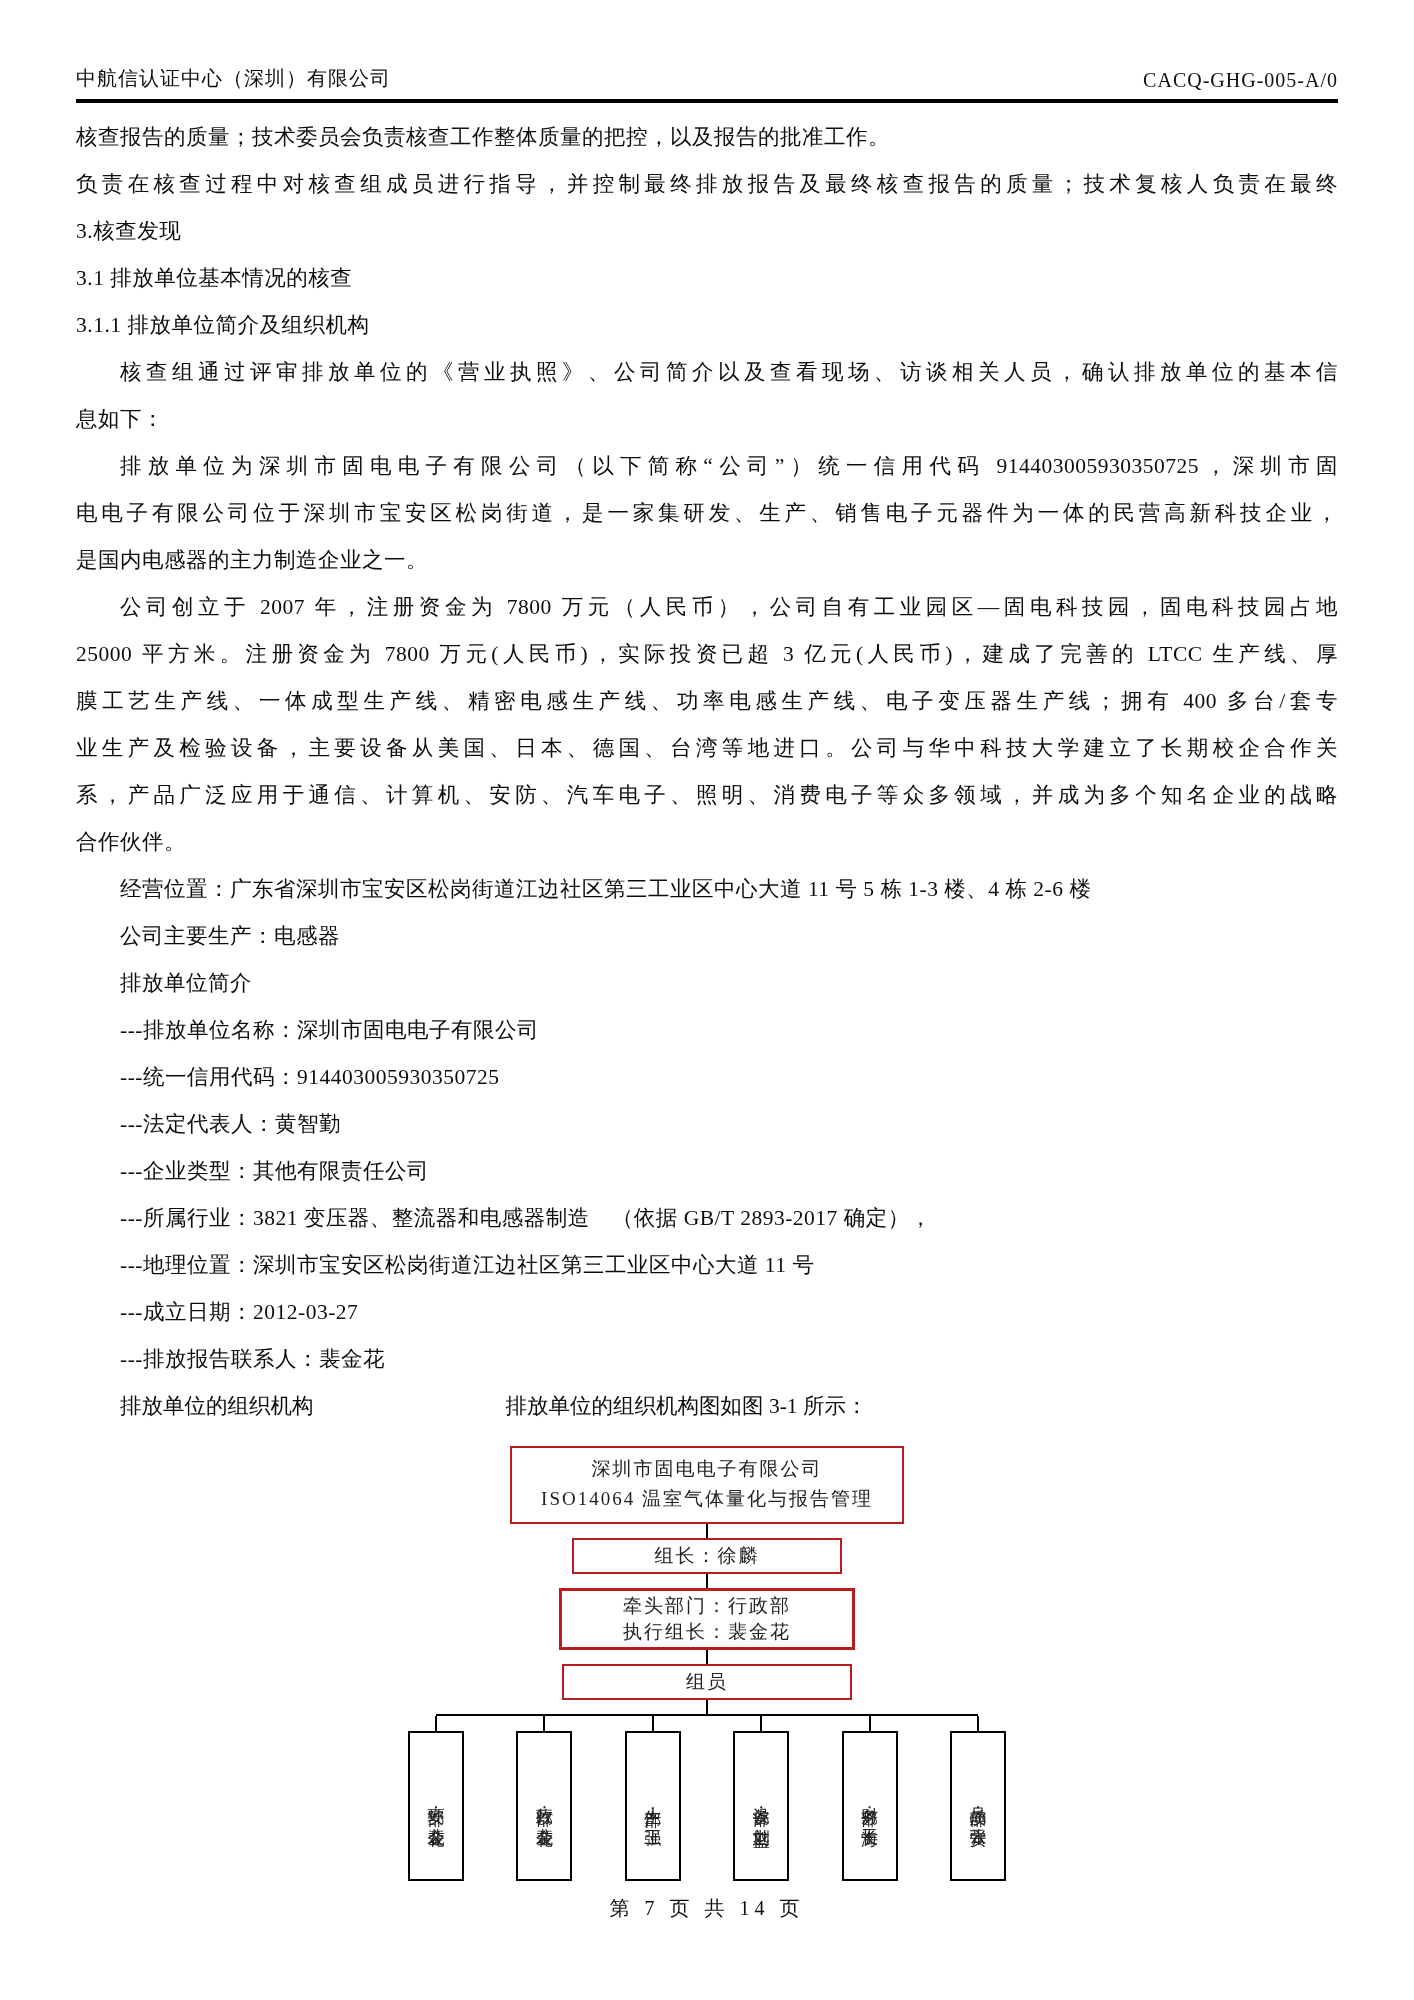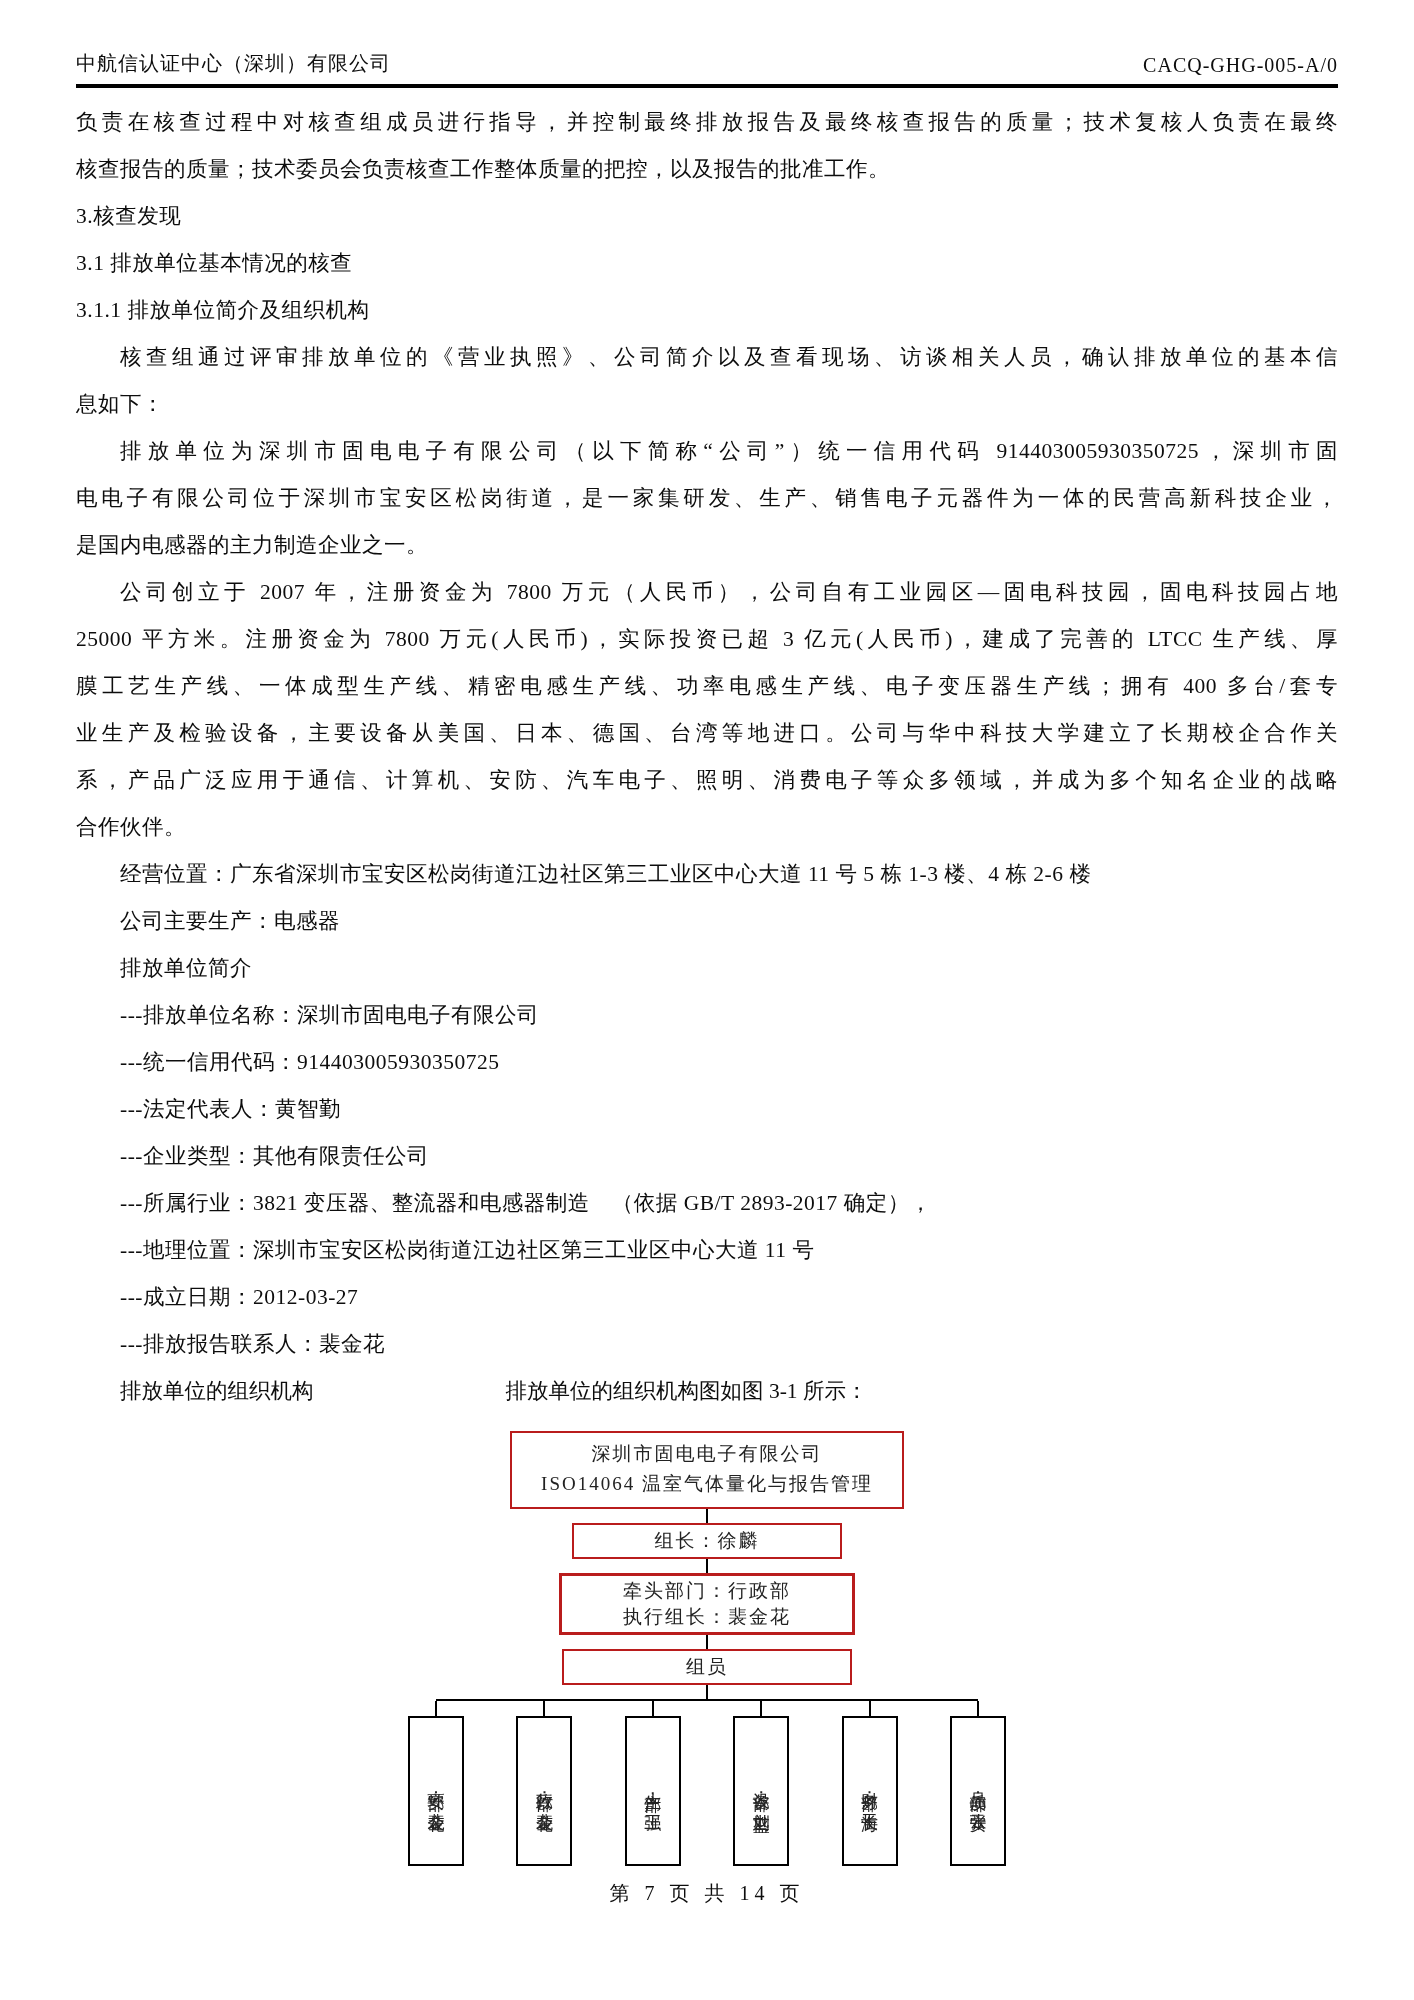--- a/index.html
+++ b/index.html
@@ -1,21 +1,21 @@
 <!DOCTYPE html>
 <html lang="zh"><head>
 <meta charset="utf-8">
 <style>
   html,body{margin:0;padding:0;}
   body{
     width:1414px;height:2000px;background:#ffffff;color:#0d0d0d;
     font-family:"Liberation Serif","DejaVu Serif",serif;
     overflow:hidden;position:relative;
   }
-  .page{padding:0 76px;}
+  .page{padding:15px 76px;}
   
   .hdr{display:flex;justify-content:space-between;align-items:flex-end;
        padding-top:50px;font-size:20px;letter-spacing:1px;}
   .hdr-rule{border-bottom:4px solid #000;margin-top:7px;}
   
   .bodytext{margin-top:11px;font-size:21.5px;}
   .bline{line-height:47px;height:47px;letter-spacing:0.5px;}
   .bline.ind{text-indent:44px;}
   .bline.fill{text-align:justify;text-align-last:justify;}
   
@@ -48,22 +48,22 @@
 
 <div class="page">
 
   <div class="hdr">
     <span>中航信认证中心（深圳）有限公司</span>
     <span>CACQ-GHG-005-A/0</span>
   </div>
   <div class="hdr-rule"></div>
 
   <div class="bodytext" id="bodytext">
+      <div class="bline">核查报告的质量；技术委员会负责核查工作整体质量的把控，以及报告的批准工作。</div>
       <div class="bline fill">负责在核查过程中对核查组成员进行指导，并控制最终排放报告及最终核查报告的质量；技术复核人负责在最终</div>
-      <div class="bline">核查报告的质量；技术委员会负责核查工作整体质量的把控，以及报告的批准工作。</div>
       <div class="bline">3.核查发现</div>
       <div class="bline">3.1 排放单位基本情况的核查</div>
       <div class="bline">3.1.1 排放单位简介及组织机构</div>
       <div class="bline ind fill">核查组通过评审排放单位的《营业执照》、公司简介以及查看现场、访谈相关人员，确认排放单位的基本信</div>
       <div class="bline">息如下：</div>
       <div class="bline ind fill">排放单位为深圳市固电电子有限公司（以下简称“公司”）统一信用代码 914403005930350725，深圳市固</div>
       <div class="bline fill">电电子有限公司位于深圳市宝安区松岗街道，是一家集研发、生产、销售电子元器件为一体的民营高新科技企业，</div>
       <div class="bline">是国内电感器的主力制造企业之一。</div>
       <div class="bline ind fill">公司创立于 2007 年，注册资金为 7800 万元（人民币），公司自有工业园区—固电科技园，固电科技园占地</div>
       <div class="bline fill">25000 平方米。注册资金为 7800 万元(人民币)，实际投资已超 3 亿元(人民币)，建成了完善的 LTCC 生产线、厚</div>

